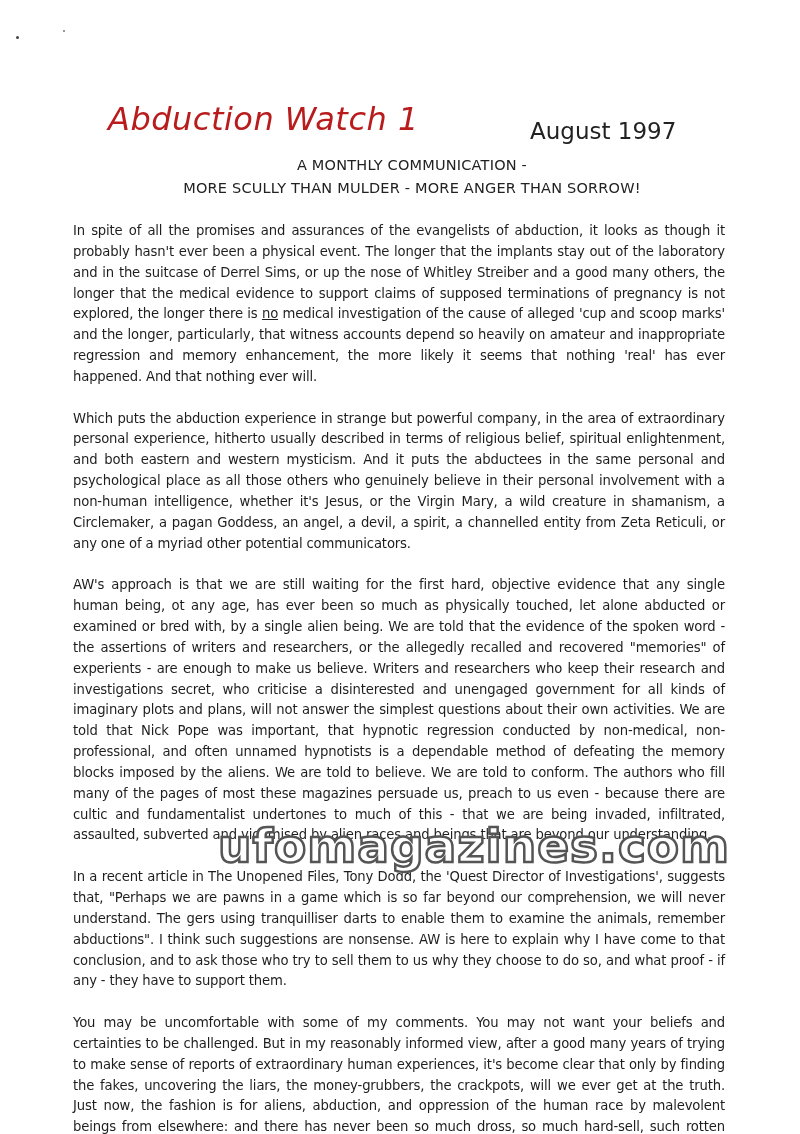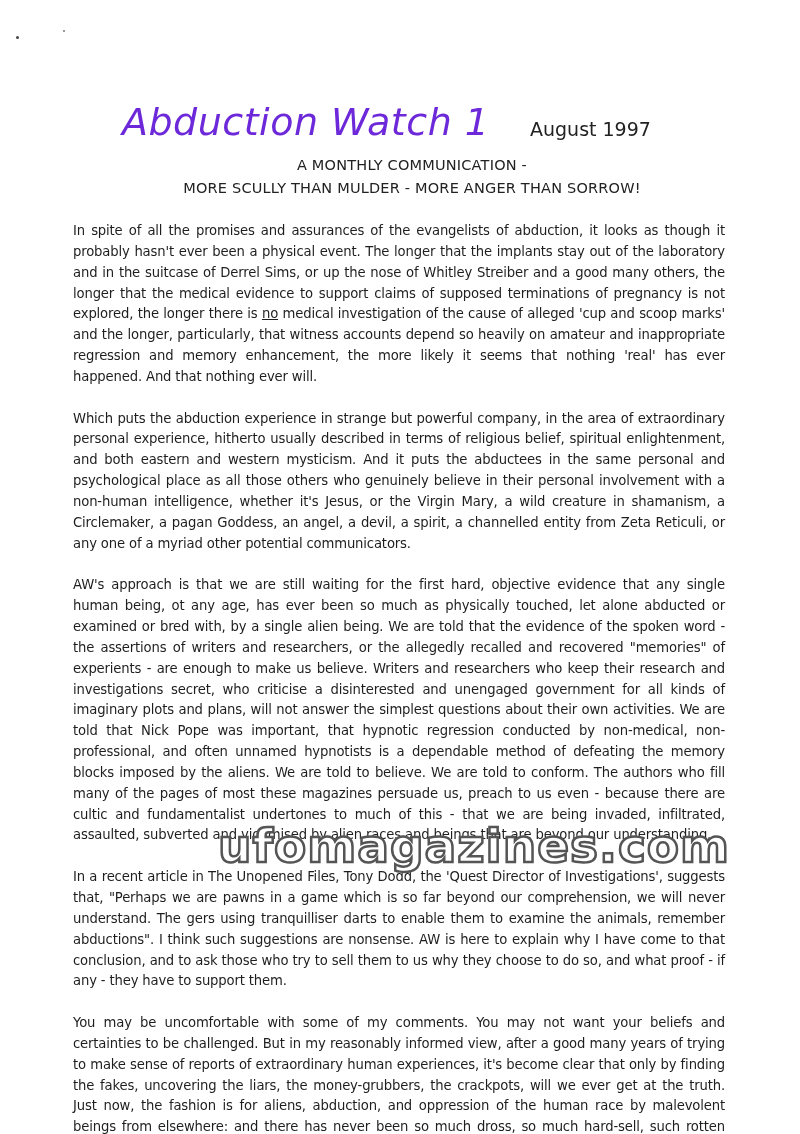--- a/index.html
+++ b/index.html
@@ -4,28 +4,27 @@
 <style>
   html, body { margin: 0; padding: 0; background: #ffffff; }
   body {
     width: 800px; height: 1134px; position: relative; overflow: hidden;
     font-family: "DejaVu Sans", sans-serif; color: #1e1e1e;
   }
   .speck { position: absolute; background: #444; border-radius: 50%; }
   .header { position: absolute; left: 0; top: 0; width: 800px; }
   .title {
     position: absolute; left: 108px; top: 100px;
-    font-size: 38px; font-style: italic; letter-spacing: 0.5px;
-    color: #6d28d9; white-space: nowrap;
+    font-size: 32px; font-style: italic; letter-spacing: 0.5px;
+    color: #b91c1c; white-space: nowrap;
     font-family: "DejaVu Sans", sans-serif;
-    margin-left: 14px;
   }
   .date {
     position: absolute; left: 530px; top: 118px;
-    font-size: 19px; color: #222; white-space: nowrap;
+    font-size: 23px; color: #222; white-space: nowrap;
     font-family: "DejaVu Sans", sans-serif;
   }
   .subtitle {
     position: absolute; left: 0; width: 800px; text-align: center;
     font-size: 14.5px; color: #222; white-space: nowrap; letter-spacing: 0.2px;
   }
   .sub1 { top: 157px; left: 12px; }
   .sub2 { top: 180px; left: 12px; }
   .body {
     position: absolute; left: 73px; top: 221px; width: 652px;

